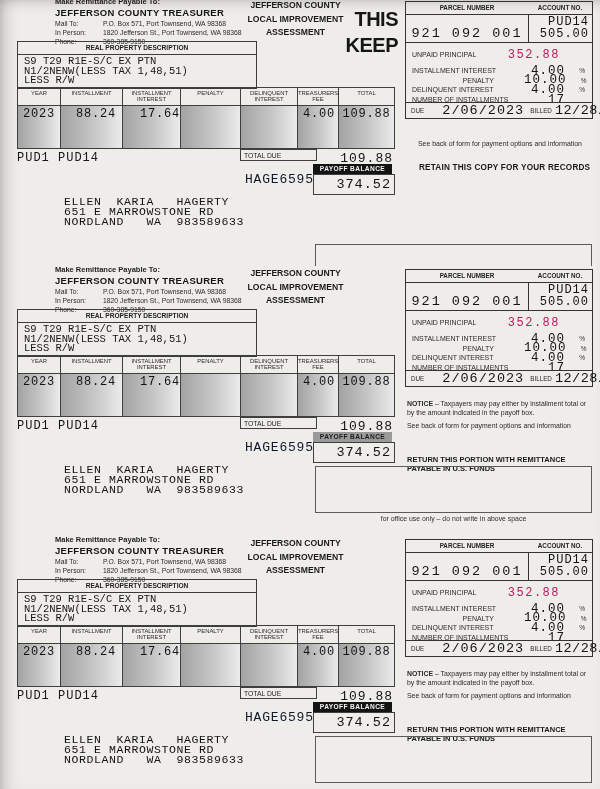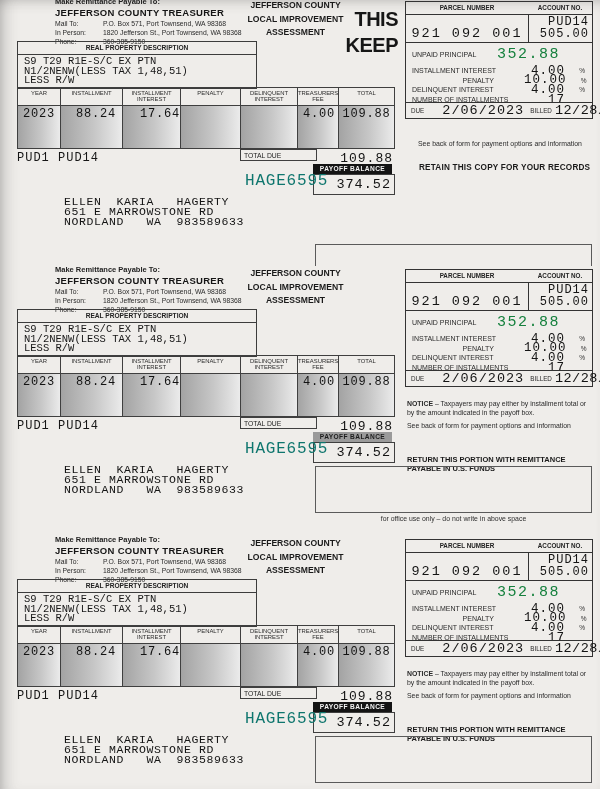--- a/index.html
+++ b/index.html
@@ -44,34 +44,34 @@
   .c0{width:43px;} .c1{width:62px;} .c2{width:58px;} .c3{width:60px;} .c4{width:57px;} .c5{width:41px;} .c6{flex:1;}
   .al{text-align:left;padding-left:5px;} .ar{text-align:right;padding-right:6px;} .ar2{text-align:right;} .ar3{text-align:right;padding-right:3px;} .ac{text-align:center;}
   
   .pud{position:absolute;left:17px;top:155px;font-family:"Liberation Mono","DejaVu Sans Mono",monospace;font-size:12px;letter-spacing:1px;color:#161616;}
   .totaldue-label{position:absolute;left:240px;top:153px;width:77px;height:12px;border:1px solid #3f3f3f;font-size:6.8px;line-height:12px;padding-left:3px;box-sizing:border-box;color:#222;}
   .totaldue-value{position:absolute;left:325px;top:155px;width:68px;text-align:right;font-family:"Liberation Mono","DejaVu Sans Mono",monospace;font-size:13px;letter-spacing:1px;color:#141414;}
   .payoff-bar{position:absolute;left:313px;top:168px;width:79px;height:9.5px;background:#141414;color:#f3f3f3;font-size:6.6px;font-weight:bold;text-align:center;line-height:9.5px;letter-spacing:.4px;}
   .v-mid .payoff-bar{background:#9a9a9a;color:#1d1d1d;}
   .payoff-box{position:absolute;left:313px;top:177.5px;width:82px;height:21px;border:1px solid #3f3f3f;box-sizing:border-box;}
   .payoff-box .pv{position:absolute;right:3px;bottom:2px;font-family:"Liberation Mono","DejaVu Sans Mono",monospace;font-size:13.5px;letter-spacing:1px;color:#141414;}
-  .hage{position:absolute;left:245px;top:176px;font-family:"Liberation Mono","DejaVu Sans Mono",monospace;font-size:16px;letter-spacing:.8px;color:#0f766e;}
+  .hage{position:absolute;left:245px;top:176px;font-family:"Liberation Mono","DejaVu Sans Mono",monospace;font-size:13px;letter-spacing:.8px;color:#0f172a;}
   .address{position:absolute;left:64px;top:201px;font-family:"Liberation Mono","DejaVu Sans Mono",monospace;font-size:11.5px;line-height:10px;white-space:pre;letter-spacing:.6px;color:#141414;}
   
   .pbox{position:absolute;left:405px;top:5px;width:188px;height:118px;border:1px solid #333;box-sizing:border-box;}
   .pbox-head{display:flex;height:12px;border-bottom:1px solid #333;}
   .ph-left{flex:0 0 122px;text-align:center;font-size:6.3px;font-weight:bold;line-height:12px;color:#222;}
   .ph-right{flex:1;text-align:center;font-size:6.3px;font-weight:bold;line-height:12px;color:#222;}
   .pbox-vals{display:flex;height:27px;border-bottom:1px solid #333;}
   .pv-left{flex:0 0 122px;display:flex;align-items:flex-end;justify-content:center;font-family:"Liberation Mono","DejaVu Sans Mono",monospace;font-size:13.5px;letter-spacing:2px;padding-bottom:1px;color:#141414;}
   .pv-right{flex:1;border-left:1px solid #333;font-family:"Liberation Mono","DejaVu Sans Mono",monospace;font-size:12px;line-height:11.5px;text-align:right;padding:2px 3px 0 0;letter-spacing:1px;color:#141414;}
   .pbox-body{padding:4px 6px 0 6px;position:relative;}
   .row-unpaid{display:flex;height:15px;align-items:center;}
   .lbl-unpaid{flex:1;font-size:7px;color:#2a2a2a;}
-  .val-unpaid{font-family:"Liberation Mono","DejaVu Sans Mono",monospace;font-size:15px;letter-spacing:1.5px;margin-right:26px;color:#15803d;}
+  .val-unpaid{font-family:"Liberation Mono","DejaVu Sans Mono",monospace;font-size:12px;letter-spacing:1.5px;margin-right:26px;color:#be185d;}
   .mini-rows{margin-top:4px;}
   .mini{display:flex;height:9.6px;align-items:center;}
   .mini .lbl{flex:0 0 112px;font-size:7px;white-space:nowrap;color:#2a2a2a;}
   .mini .lbl.alignr{text-align:right;padding-right:30px;box-sizing:border-box;}
   .mini .val{flex:1;text-align:right;font-family:"Liberation Mono","DejaVu Sans Mono",monospace;font-size:12.5px;letter-spacing:1px;color:#141414;}
   .mini .pct{flex:0 0 20px;text-align:right;font-size:6.5px;padding-right:1px;color:#333;}
   .pbox-due{position:absolute;left:0;right:0;bottom:0;height:16px;border-top:1px solid #333;display:flex;align-items:center;padding:0 1px 0 5px;box-sizing:border-box;}
   .due-lbl{font-size:6.3px;color:#2a2a2a;}
   .due-date{font-family:"Liberation Mono","DejaVu Sans Mono",monospace;font-size:13.5px;letter-spacing:1px;margin-left:18px;color:#141414;}
   .billed-lbl{font-size:6.3px;margin-left:6px;color:#2a2a2a;}

